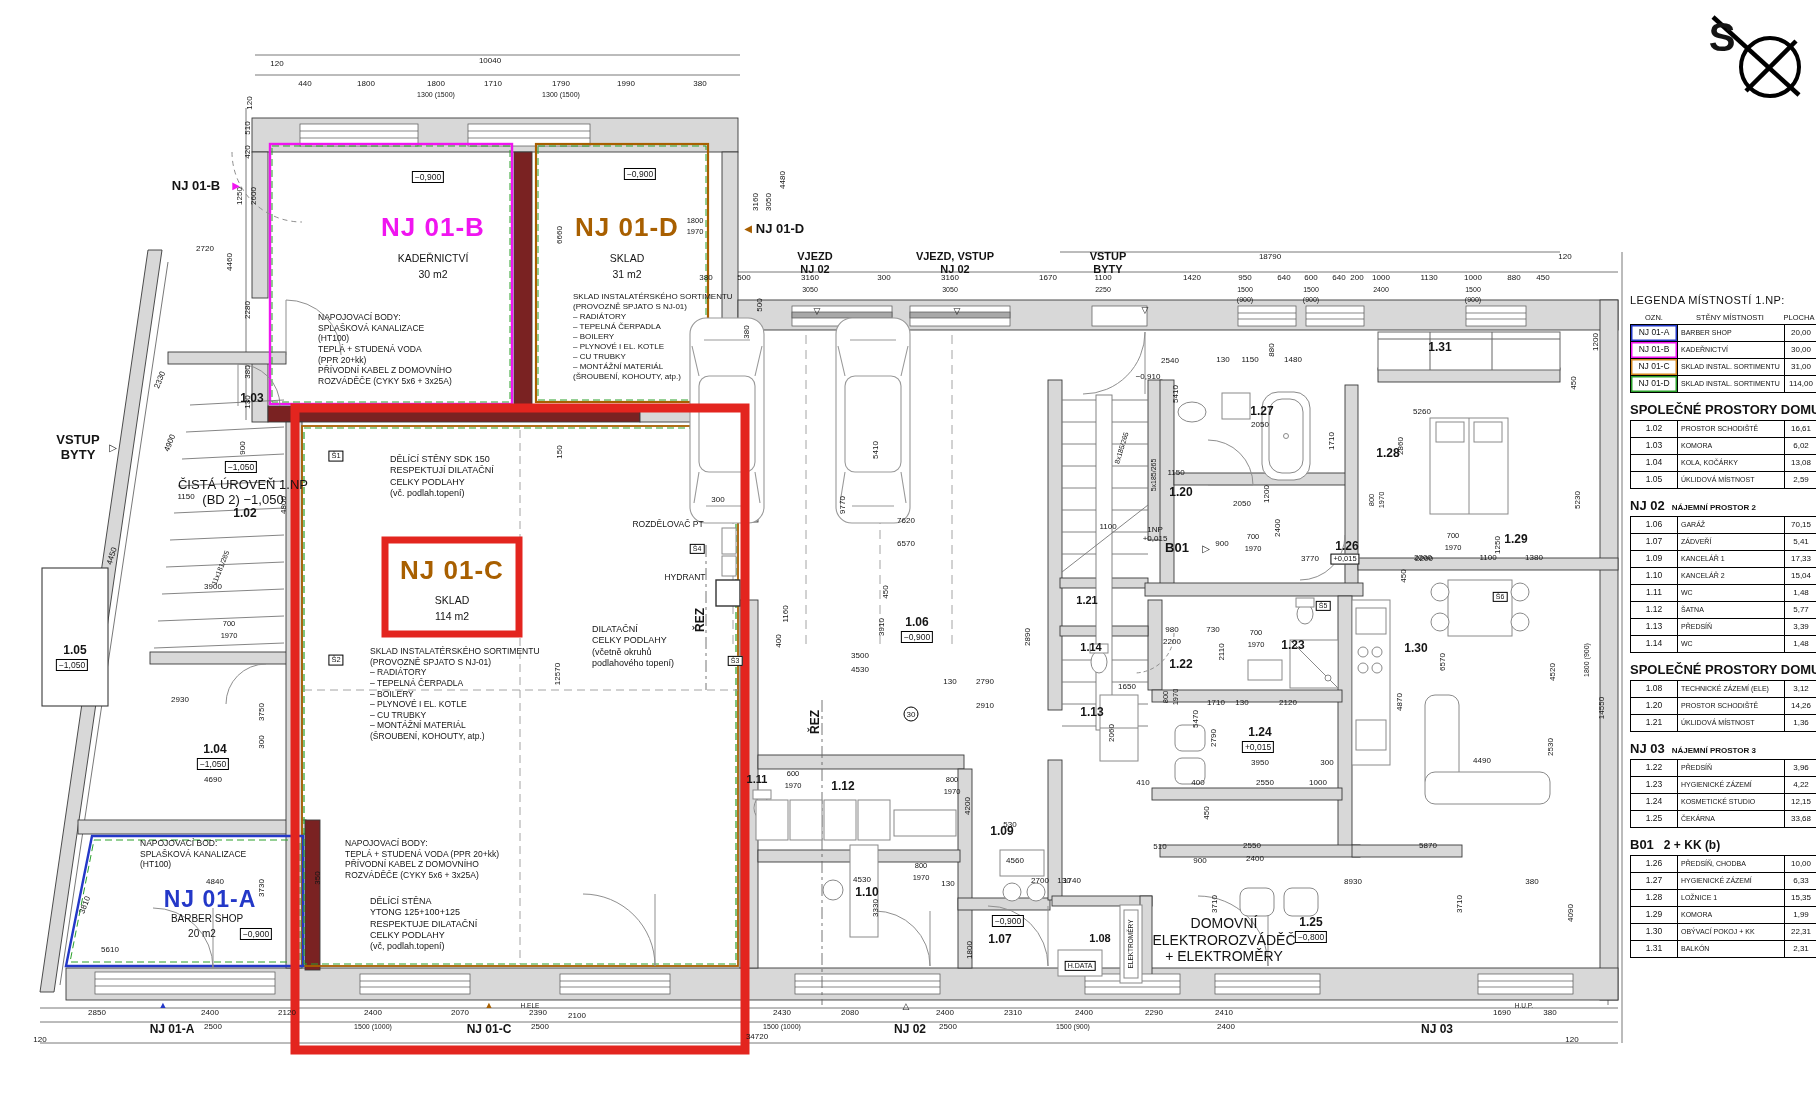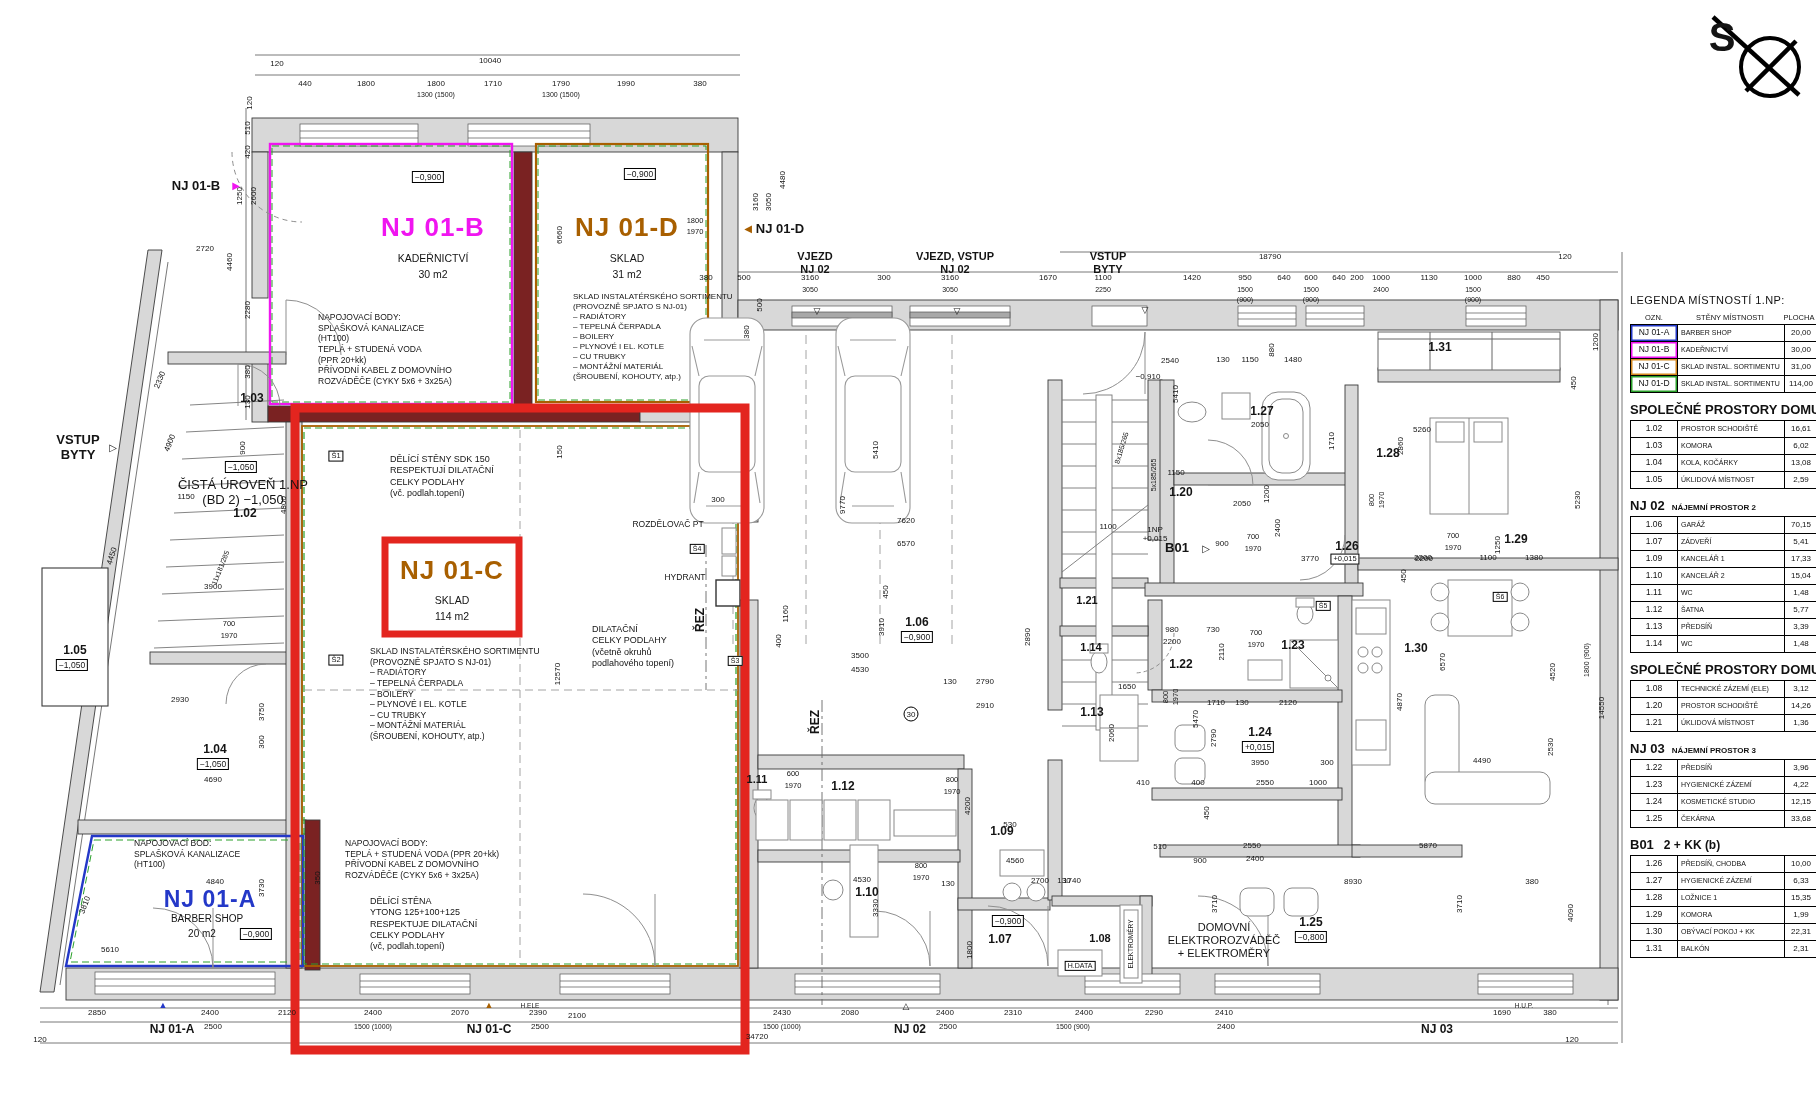--- a/index.html
+++ b/index.html
@@ -514,21 +514,21 @@
       <div class="lbl" style="left: 718px; top: 500px;">300</div>
       <div class="lbl tl ann" style="left: 345px; top: 838px; font-size: 8.5px;">NAPOJOVACÍ BODY:
 TEPLÁ + STUDENÁ VODA (PPR 20+kk)
 PŘÍVODNÍ KABEL Z DOMOVNÍHO
 ROZVÁDĚČE (CYKY 5x6 + 3x25A)</div>
       <div class="lbl tl ann" style="left: 370px; top: 896px; font-size: 9px;">DĚLÍCÍ STĚNA
 YTONG 125+100+125
 RESPEKTUJE DILATAČNÍ
 CELKY PODLAHY
 (vč, podlah.topení)</div>
-      <div class="lbl tl ann" style="left: 134px; top: 838px; font-size: 8.5px;">NAPOJOVACÍ BOD:
+      <div class="lbl tl ann" style="left: 140px; top: 838px; font-size: 8.5px;">NAPOJOVACÍ BOD:
 SPLAŠKOVÁ KANALIZACE
 (HT100)</div>
       <div class="lbl" style="left: 215px; top: 882px;">4840</div>
       <div class="lbl big" style="left: 210px; top: 900px; font-size: 23px; color: rgb(36, 56, 200);">NJ 01-A</div>
       <div class="lbl" style="left: 207px; top: 919px; font-size: 10px;">BARBER SHOP</div>
       <div class="lbl" style="left: 202px; top: 934px; font-size: 10px;">20 m2</div>
       <div class="lbl boxed" style="left: 256px; top: 934px;">−0,900</div>
       <div class="lbl" style="left: 110px; top: 950px;">5610</div>
       <div class="lbl" style="left: 85px; top: 905px; transform: translate(-50%, -50%) rotate(-70deg);">3810</div>
       <div class="lbl" style="left: 262px; top: 888px; transform: translate(-50%, -50%) rotate(-90deg);">3730</div>
@@ -596,21 +596,21 @@
       <div class="lbl" style="left: 1253px; top: 549px; font-size: 7.5px;">1970</div>
       <div class="lbl" style="left: 1332px; top: 441px; transform: translate(-50%, -50%) rotate(-90deg);">1710</div>
       <div class="lbl rm" style="left: 1388px; top: 453px;">1.28</div>
       <div class="lbl" style="left: 1401px; top: 446px; transform: translate(-50%, -50%) rotate(-90deg);">2860</div>
       <div class="lbl" style="left: 1372px; top: 500px; font-size: 7.5px; transform: translate(-50%, -50%) rotate(-90deg);">800</div>
       <div class="lbl" style="left: 1382px; top: 500px; font-size: 7.5px; transform: translate(-50%, -50%) rotate(-90deg);">1970</div>
       <div class="lbl rm" style="left: 1347px; top: 546px;">1.26</div>
       <div class="lbl" style="left: 1242px; top: 504px;">2050</div>
       <div class="lbl" style="left: 1267px; top: 494px; transform: translate(-50%, -50%) rotate(-90deg);">1200</div>
       <div class="lbl" style="left: 1278px; top: 528px; transform: translate(-50%, -50%) rotate(-90deg);">2400</div>
-      <div class="lbl" style="left: 1422px; top: 430px;">5260</div>
+      <div class="lbl" style="left: 1422px; top: 412px;">5260</div>
       <div class="lbl rm" style="left: 1516px; top: 539px;">1.29</div>
       <div class="lbl" style="left: 1453px; top: 536px; font-size: 7.5px;">700</div>
       <div class="lbl" style="left: 1453px; top: 548px; font-size: 7.5px;">1970</div>
       <div class="lbl" style="left: 1498px; top: 545px; transform: translate(-50%, -50%) rotate(-90deg);">1250</div>
       <div class="lbl" style="left: 1423px; top: 558px;">2200</div>
       <div class="lbl" style="left: 1488px; top: 558px;">1100</div>
       <div class="lbl" style="left: 1534px; top: 558px;">1380</div>
       <div class="lbl boxed" style="left: 1500px; top: 597px; font-size: 7px;">Š6</div>
       <div class="lbl rm" style="left: 1440px; top: 347px;">1.31</div>
       <div class="lbl rm" style="left: 1416px; top: 648px;">1.30</div>
@@ -653,21 +653,21 @@
       <div class="lbl" style="left: 1252px; top: 846px;">2550</div>
       <div class="lbl" style="left: 1255px; top: 859px;">2400</div>
       <div class="lbl" style="left: 1428px; top: 846px;">5870</div>
       <div class="lbl" style="left: 1353px; top: 882px;">8930</div>
       <div class="lbl" style="left: 1215px; top: 904px; transform: translate(-50%, -50%) rotate(-90deg);">3710</div>
       <div class="lbl" style="left: 1460px; top: 904px; transform: translate(-50%, -50%) rotate(-90deg);">3710</div>
       <div class="lbl" style="left: 1532px; top: 882px;">380</div>
       <div class="lbl" style="left: 1571px; top: 913px; transform: translate(-50%, -50%) rotate(-90deg);">4090</div>
       <div class="lbl rm" style="left: 1311px; top: 922px;">1.25</div>
       <div class="lbl boxed" style="left: 1311px; top: 937px;">−0,800</div>
-      <div class="lbl annc" style="left: 1224px; top: 940px; font-size: 11px;">DOMOVNÍ
+      <div class="lbl annc" style="left: 1224px; top: 940px; font-size: 14px;">DOMOVNÍ
 ELEKTROROZVÁDĚČ
 + ELEKTROMĚRY</div>
       <div class="lbl rm" style="left: 1100px; top: 938px; font-size: 11px;">1.08</div>
       <div class="lbl boxed" style="left: 1080px; top: 966px; font-size: 7px;">H.DATA</div>
       <div class="lbl" style="left: 1131px; top: 944px; font-size: 6.5px; transform: translate(-50%, -50%) rotate(-90deg);">ELEKTROMĚRY</div>
       <div class="lbl" style="left: 1596px; top: 342px; transform: translate(-50%, -50%) rotate(-90deg);">1200</div>
       <div class="lbl" style="left: 1574px; top: 383px; transform: translate(-50%, -50%) rotate(-90deg);">450</div>
       <div class="lbl" style="left: 1578px; top: 500px; transform: translate(-50%, -50%) rotate(-90deg);">5230</div>
       <div class="lbl" style="left: 1587px; top: 660px; font-size: 7px; transform: translate(-50%, -50%) rotate(-90deg);">1800 (900)</div>
       <div class="lbl" style="left: 1602px; top: 708px; transform: translate(-50%, -50%) rotate(-90deg);">14550</div>

